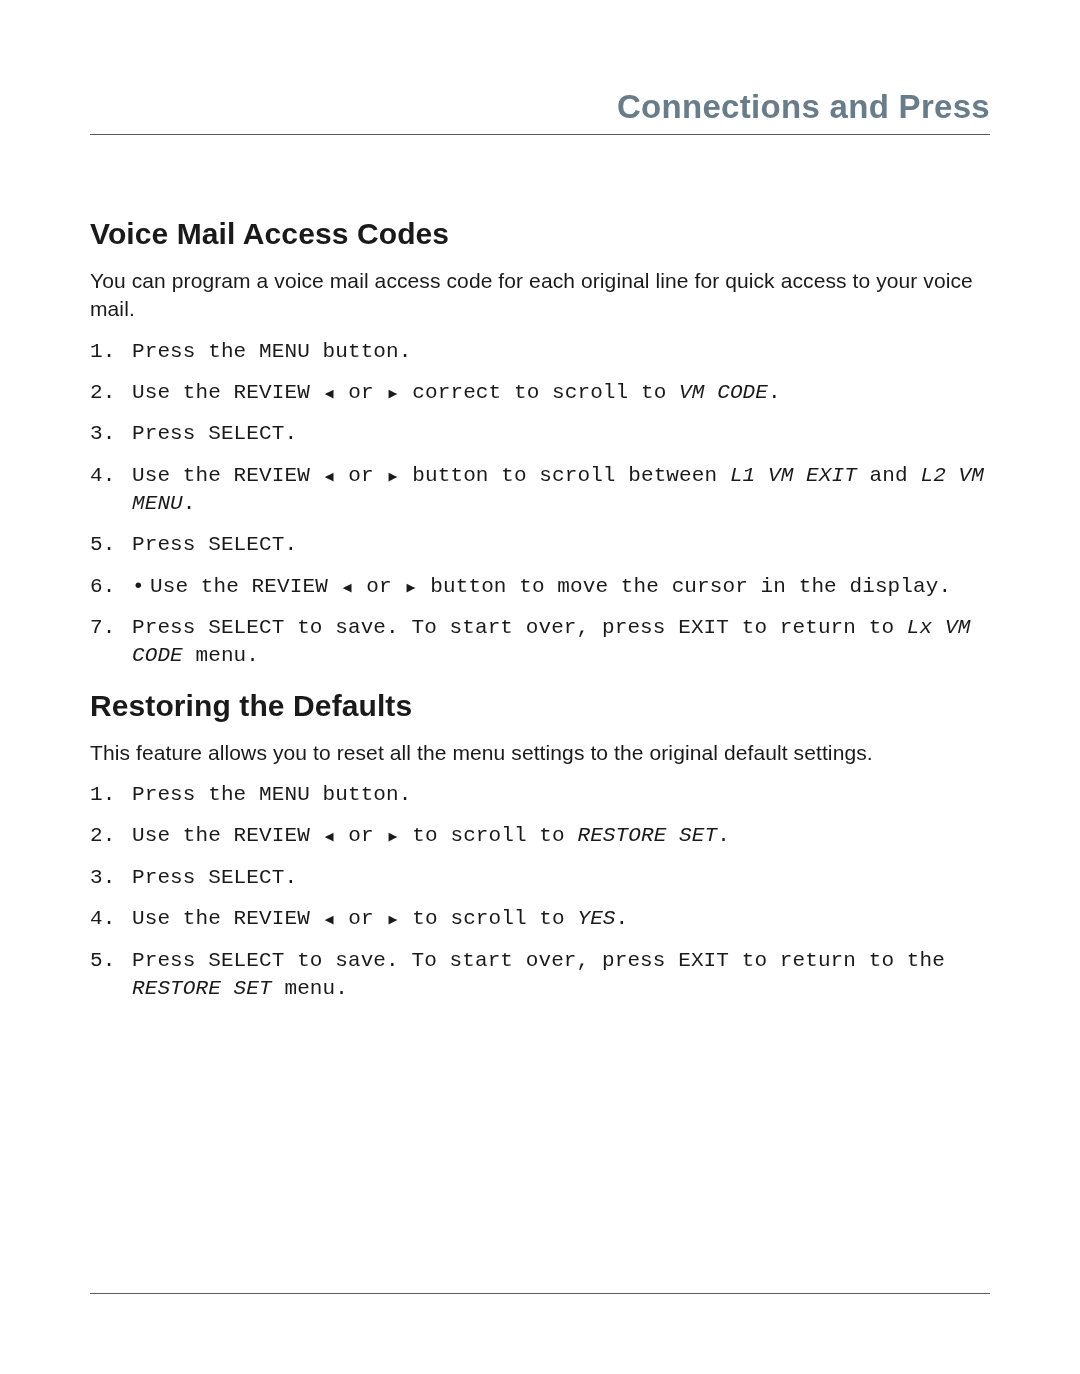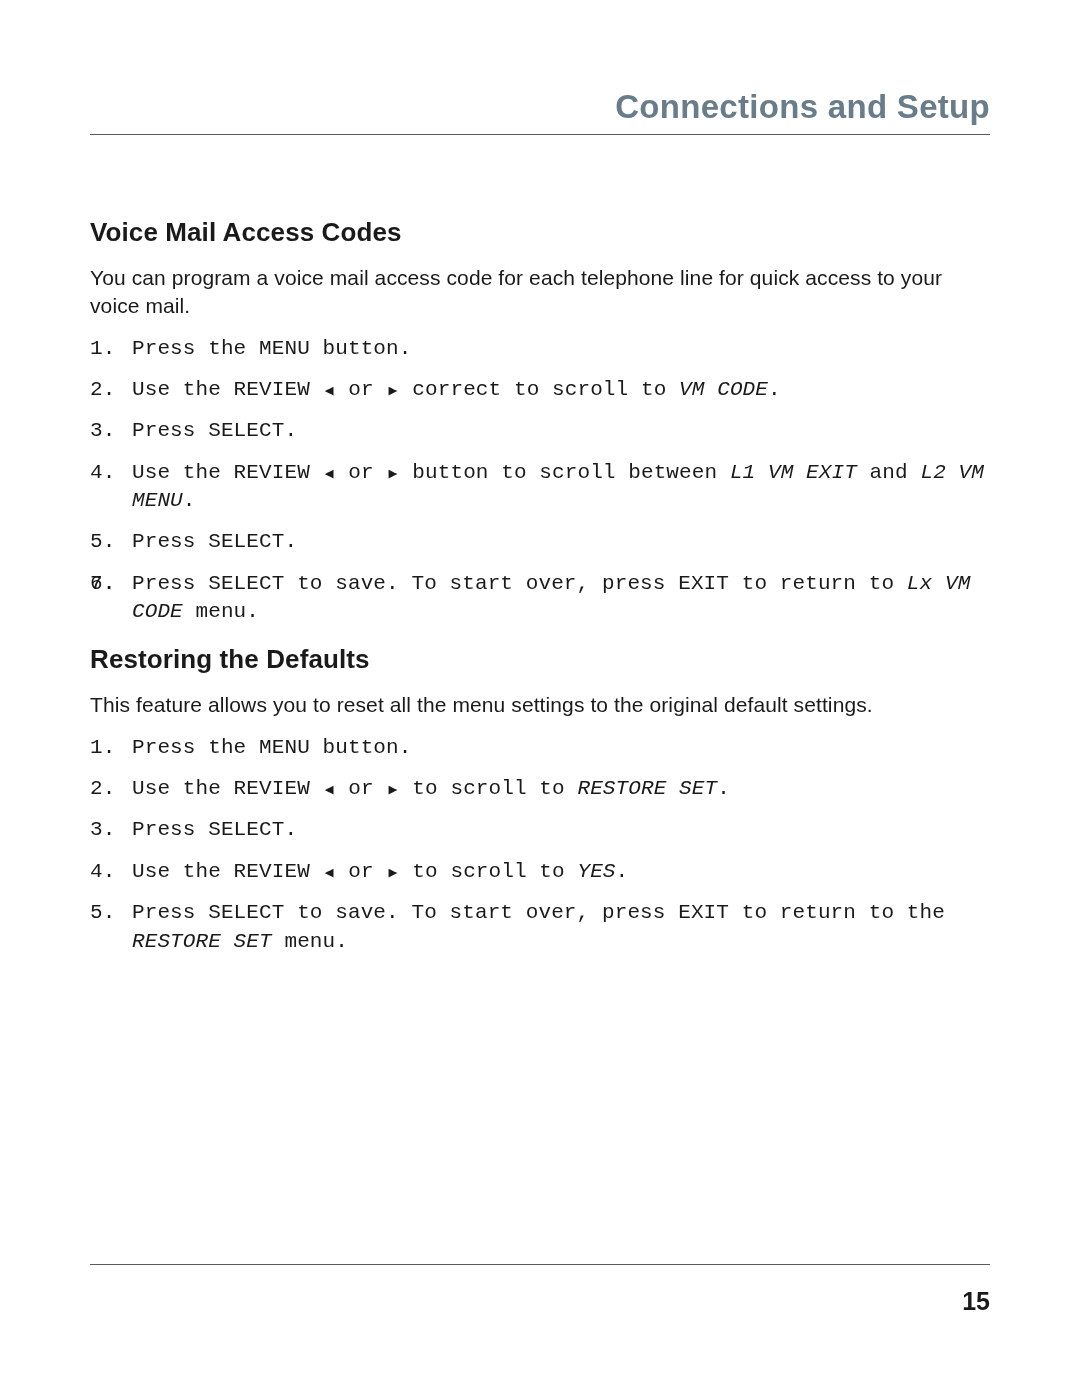--- a/index.html
+++ b/index.html
@@ -20,21 +20,21 @@
       text-align: right;
       font-size: 33px;
       font-weight: 600;
       color: #697c89;
       padding-bottom: 8px;
       border-bottom: 1.5px solid #5a5a5a;
       margin-bottom: 82px;
       letter-spacing: 0.3px;
     }
     .section-heading {
-      font-size: 26px;
+      font-size: 30px;
       font-weight: 700;
       color: #1a1a1a;
       margin-bottom: 16px;
       letter-spacing: 0.1px;
     }
     .intro-text {
       font-size: 21px;
       line-height: 1.35;
       margin-bottom: 14px;
       letter-spacing: 0.1px;
@@ -100,37 +100,40 @@
     }
     .page-number {
       text-align: right;
       font-size: 25px;
       font-weight: 700;
     }
   </style>
 </head>
 <body>
 
-<div class="header-title">Connections and Setup</div>
+<div class="header-title">Connections and Press</div>
 
 <div class="section-heading">Voice Mail Access Codes</div>
-<p class="intro-text">You can program a voice mail access code for each telephone line for quick access to your voice mail.</p>
+<p class="intro-text">You can program a voice mail access code for each original line for quick access to your voice mail.</p>
 
 <ol>
   <li><span>Press the MENU button.</span></li>
   <li>
     <span>Use the REVIEW </span><span class="arrow">◀</span><span> or </span><span class="arrow">▶</span><span> correct to scroll to </span><span class="italic">VM CODE</span><span>.</span>
   </li>
   <li><span>Press SELECT.</span></li>
   <li>
     <span>Use the REVIEW </span><span class="arrow">◀</span><span> or </span><span class="arrow">▶</span><span> button to scroll between </span><span class="italic">L1 VM EXIT</span><span> and </span><span class="italic">L2 VM MENU</span><span>.</span>
   </li>
   <li><span>Press SELECT.</span></li>
   <li>
     <ul class="bullet-list">
+      <li>
+        <span>Use the REVIEW </span><span class="arrow">◀</span><span> or </span><span class="arrow">▶</span><span> button to move the cursor in the display.</span>
+      </li>
     </ul>
   </li>
   <li>
     <span>Press SELECT to save. To start over, press EXIT to return to </span><span class="italic">Lx VM CODE</span><span> menu.</span>
   </li>
 </ol>
 
 <div class="section-heading">Restoring the Defaults</div>
 <p class="intro-text">This feature allows you to reset all the menu settings to the original default settings.</p>
 
@@ -143,14 +146,13 @@
   <li>
     <span>Use the REVIEW </span><span class="arrow">◀</span><span> or </span><span class="arrow">▶</span><span> to scroll to </span><span class="italic">YES</span><span>.</span>
   </li>
   <li>
     <span>Press SELECT to save. To start over, press EXIT to return to the </span><span class="italic">RESTORE SET</span><span> menu.</span>
   </li>
 </ol>
 
 <div class="footer-area">
   <hr class="footer-rule">
-  <div class="page-number">15</div>
 </div>
 
 </body></html>

